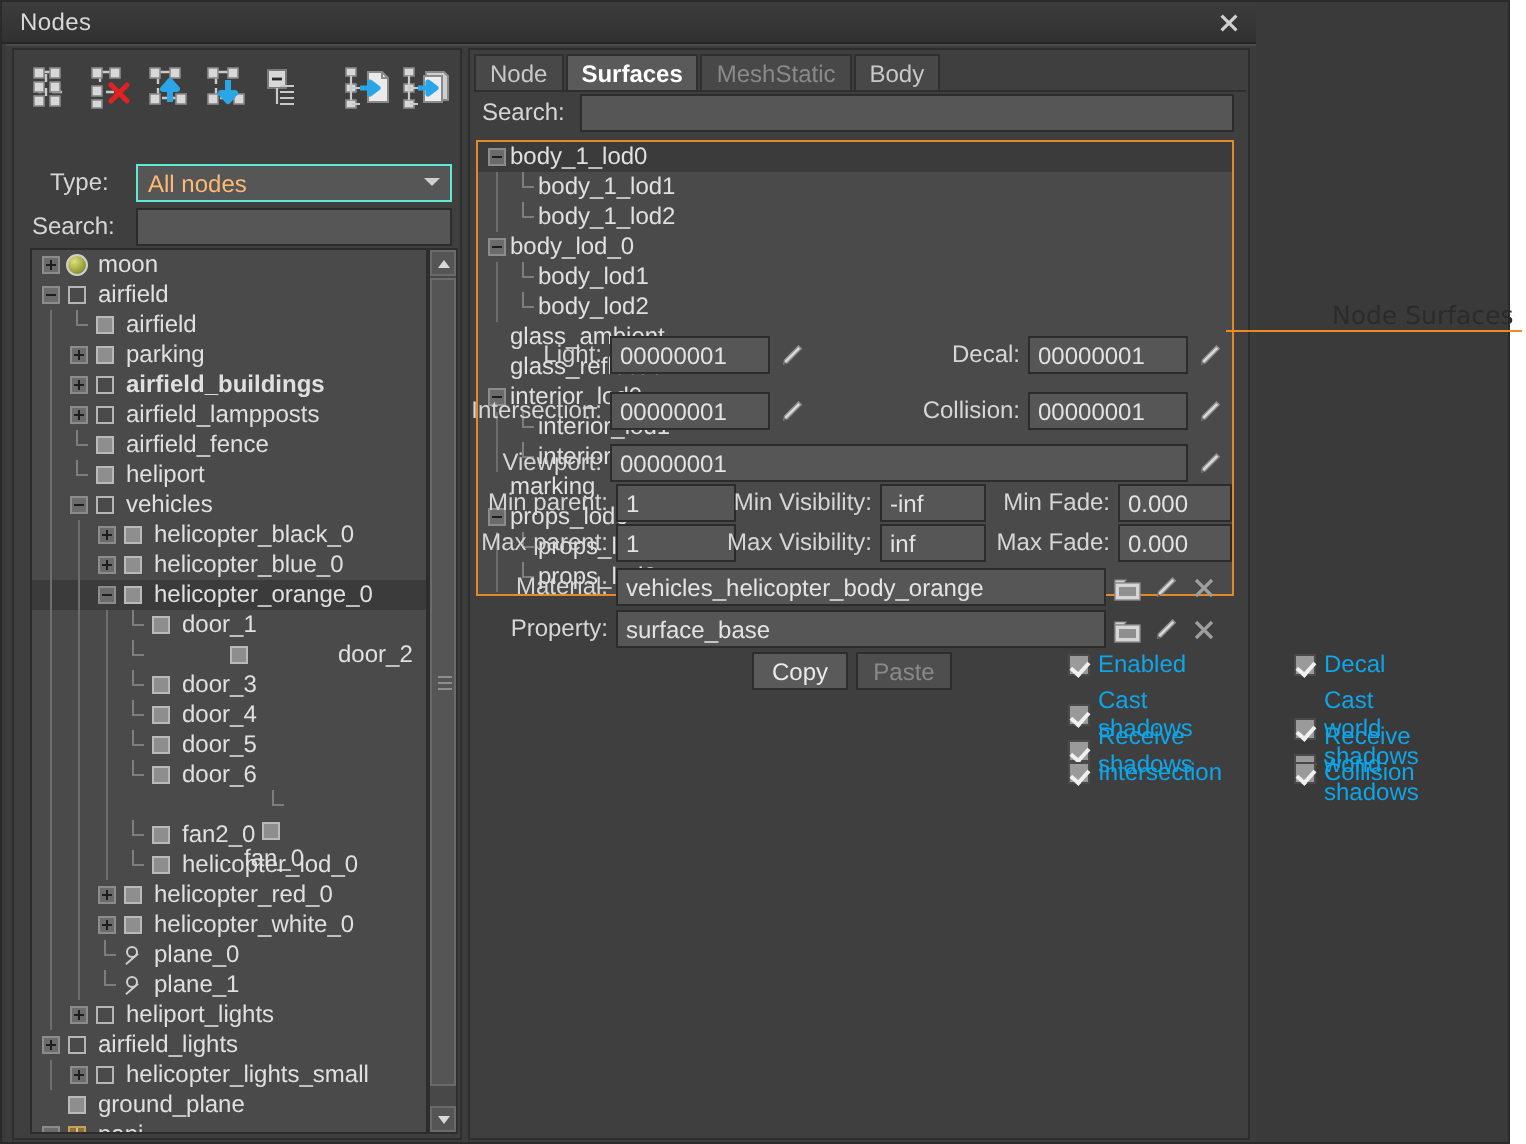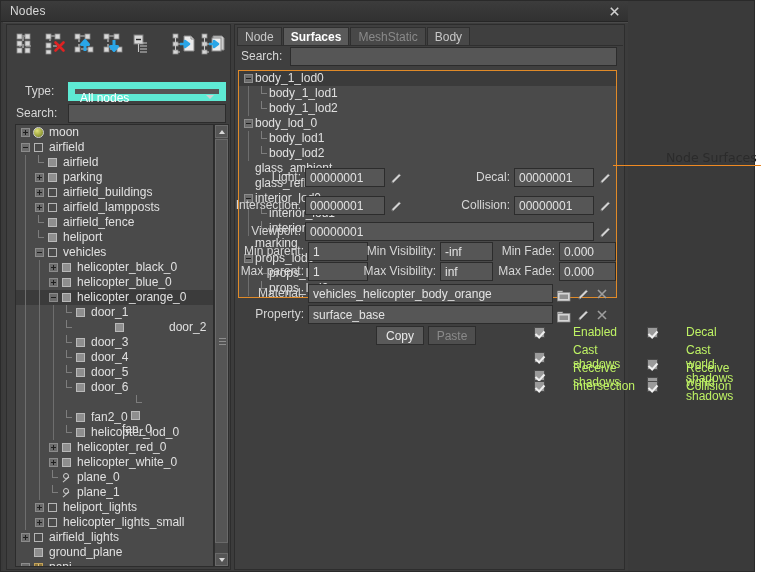--- a/index.html
+++ b/index.html
@@ -62,22 +62,22 @@
     background: #565656;
     border: 1px solid #2c2c2c;
     color: #e3e3e3; font-size: 12px;
     padding: 1px 4px;
     line-height: 16px;
     height: 19px;
     white-space: nowrap; overflow: hidden;
   }
   .combo {
     position: absolute;
-    background: #565656; border: 7px solid #5eead4;
-    height: 19px; color: #ffffff; font-size: 12px;
+    background: #565656; border: 1px solid #5eead4;
+    height: 19px; color: #fdba74; font-size: 12px;
   }
   .combo .combo-txt { position:absolute; left:5px; top:1px; line-height:16px; }
   .combo .combo-arrow {
     position: absolute; right: 5px; top: 6px;
     width: 0; height: 0;
     border-left: 4px solid transparent; border-right: 4px solid transparent;
     border-top: 4px solid #d0d0d0;
   }
 
   
@@ -153,21 +153,21 @@
     color: #c8c8c8; background: #484848; border:1px solid #2f2f2f; border-bottom:none;
     cursor: pointer;
   }
   .tab.active { background: #5a5a5a; color:#ffffff; font-weight: bold; }
   .tab.disabled { color: #8a8a8a; }
   #tabline { position:absolute; left:2px; top:20px; width:386px; height:1px; background:#2f2f2f; }
 
   
   #surf-tree { border: 1px solid #e08a28; }
 
-  .chk-row { position: absolute; display:flex; align-items:center; font-size:12px; color:#bef264;gap:24px; }
+  .chk-row { position: absolute; display:flex; align-items:center; font-size:12px; color:#0ea5e9; }
   .chk {
     width: 11px; height: 11px; background: #9a9a9a; border: 1px solid #4a4a4a;
     margin-right: 4px; position: relative; flex:0 0 11px; cursor:pointer;
   }
   .chk.on:after {
     content:''; position:absolute; left:2px; top:1px;
     width: 4px; height: 7px; border: solid #f0f0f0; border-width: 0 2px 2px 0;
     transform: rotate(42deg);
   }
 
@@ -353,21 +353,21 @@
               <div class="tnode" style="padding-left: 17px;">
                 <span class="vline" style="left: 9px;"></span>
                 <span class="tw">
                   <span class="exp plus"></span>
                 </span>
                 <span class="ticon">
                   <span class="ic-mesh"></span>
                 </span>
                 <span class="tlabel">parking</span>
               </div>
-              <div class="tnode" style="padding-left: 17px;">
+              <div class="tnode" style="padding-left: 17px; font-weight: bold;">
                 <span class="vline" style="left: 9px;"></span>
                 <span class="tw">
                   <span class="exp plus"></span>
                 </span>
                 <span class="ticon">
                   <span class="ic-square"></span>
                 </span>
                 <span class="tlabel">airfield_buildings</span>
               </div>
               <div class="tnode" style="padding-left: 17px;">
@@ -598,38 +598,38 @@
               <div class="tnode" style="padding-left: 17px;">
                 <span class="vline" style="left: 9px;"></span>
                 <span class="tw">
                   <span class="exp plus"></span>
                 </span>
                 <span class="ticon">
                   <span class="ic-square"></span>
                 </span>
                 <span class="tlabel">heliport_lights</span>
               </div>
-              <div class="tnode" style="padding-left: 17px;">
-                <span class="vline" style="left: 9px;"></span>
+              <div class="tnode" style="padding-left: 3px;">
                 <span class="tw">
                   <span class="exp plus"></span>
                 </span>
                 <span class="ticon">
                   <span class="ic-square"></span>
                 </span>
+                <span class="tlabel">airfield_lights</span>
+              </div>
+              <div class="tnode" style="padding-left: 17px;">
+                <span class="vline" style="left: 9px;"></span>
+                <span class="tw">
+                  <span class="exp plus"></span>
+                </span>
+                <span class="ticon">
+                  <span class="ic-square"></span>
+                </span>
                 <span class="tlabel">helicopter_lights_small</span>
-              </div>
-              <div class="tnode" style="padding-left: 3px;">
-                <span class="tw">
-                  <span class="exp plus"></span>
-                </span>
-                <span class="ticon">
-                  <span class="ic-square"></span>
-                </span>
-                <span class="tlabel">airfield_lights</span>
               </div>
               <div class="tnode" style="padding-left: 3px;">
                 <span class="tw"></span>
                 <span class="ticon">
                   <span class="ic-mesh"></span>
                 </span>
                 <span class="tlabel">ground_plane</span>
               </div>
               <div class="tnode" style="padding-left: 3px;">
                 <span class="tw">

